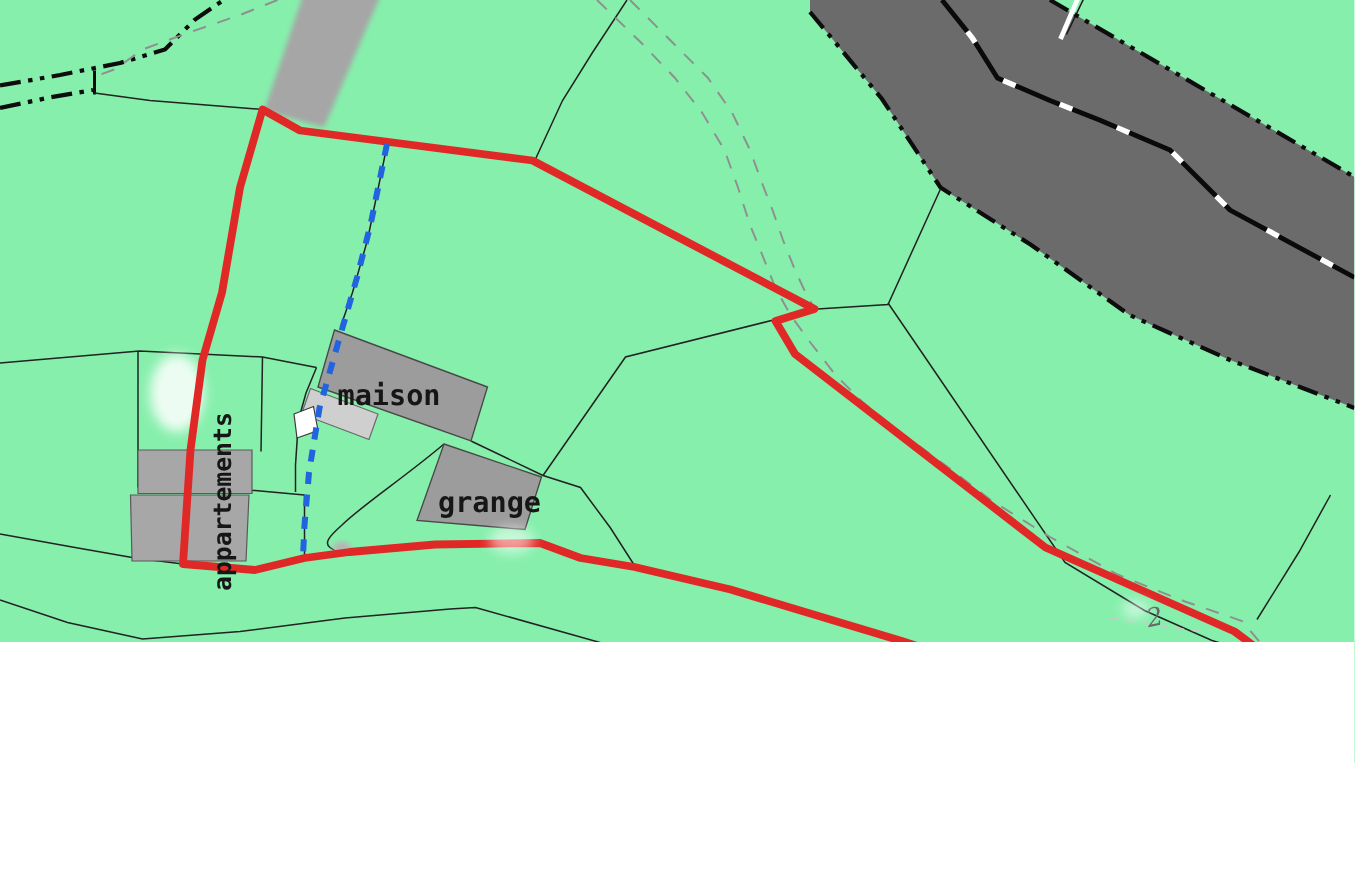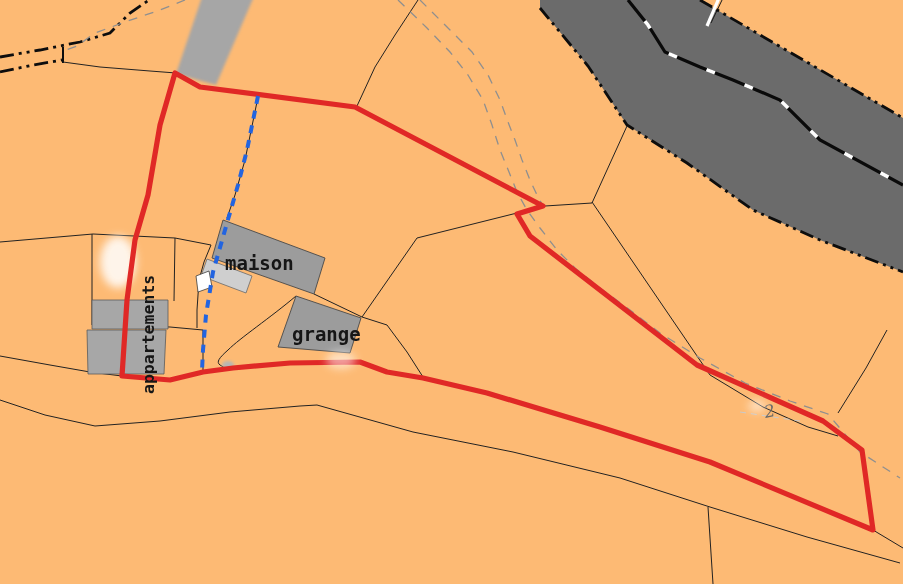--- a/index.html
+++ b/index.html
@@ -1,20 +1,20 @@
 <!DOCTYPE html>
 <html style="--highlight-red: #e02826; --utility-blue: #2264e0; --road-dark: #6b6b6b; --road-light: #a6a6a6; --building-gray: #9c9c9c; --building-light: #cfcfcf; --block-gray: #a7a7a7; --line-dark: #222222; --path-gray: #8f8f8f; --boundary-black: #0d0d0d; --label-black: #161616; --label-gray: #666666;"><head>
 <meta charset="utf-8">
 <style>
   html,body{margin:0;padding:0;background:#ffffff;}
   .map-viewport{
     position:relative;
-    width:903px;height:584px;
+    width:903px;height:428px;
     overflow:hidden;
-    background:#fdba74;
+    background:#86efac;
     font-family:"DejaVu Sans Mono", monospace;
   }
   svg{display:block;}
   .thin{stroke:var(--line-dark,#222);stroke-width:1;fill:none;}
   .thin-light{stroke:#c9c9c9;stroke-width:1;fill:none;stroke-dasharray:6 5;}
   .dashdot{stroke:var(--boundary-black,#0d0d0d);stroke-width:2.8;fill:none;stroke-dasharray:14 5 3 5 3 5;}
   .graydash{stroke:var(--path-gray,#8f8f8f);stroke-width:1.3;fill:none;stroke-dasharray:9 8;}
   .dark-band{fill:var(--road-dark,#6b6b6b);}
   .light-band{fill:var(--road-light,#a6a6a6);}
   .centerline-black{stroke:#0a0a0a;stroke-width:3.2;fill:none;}

